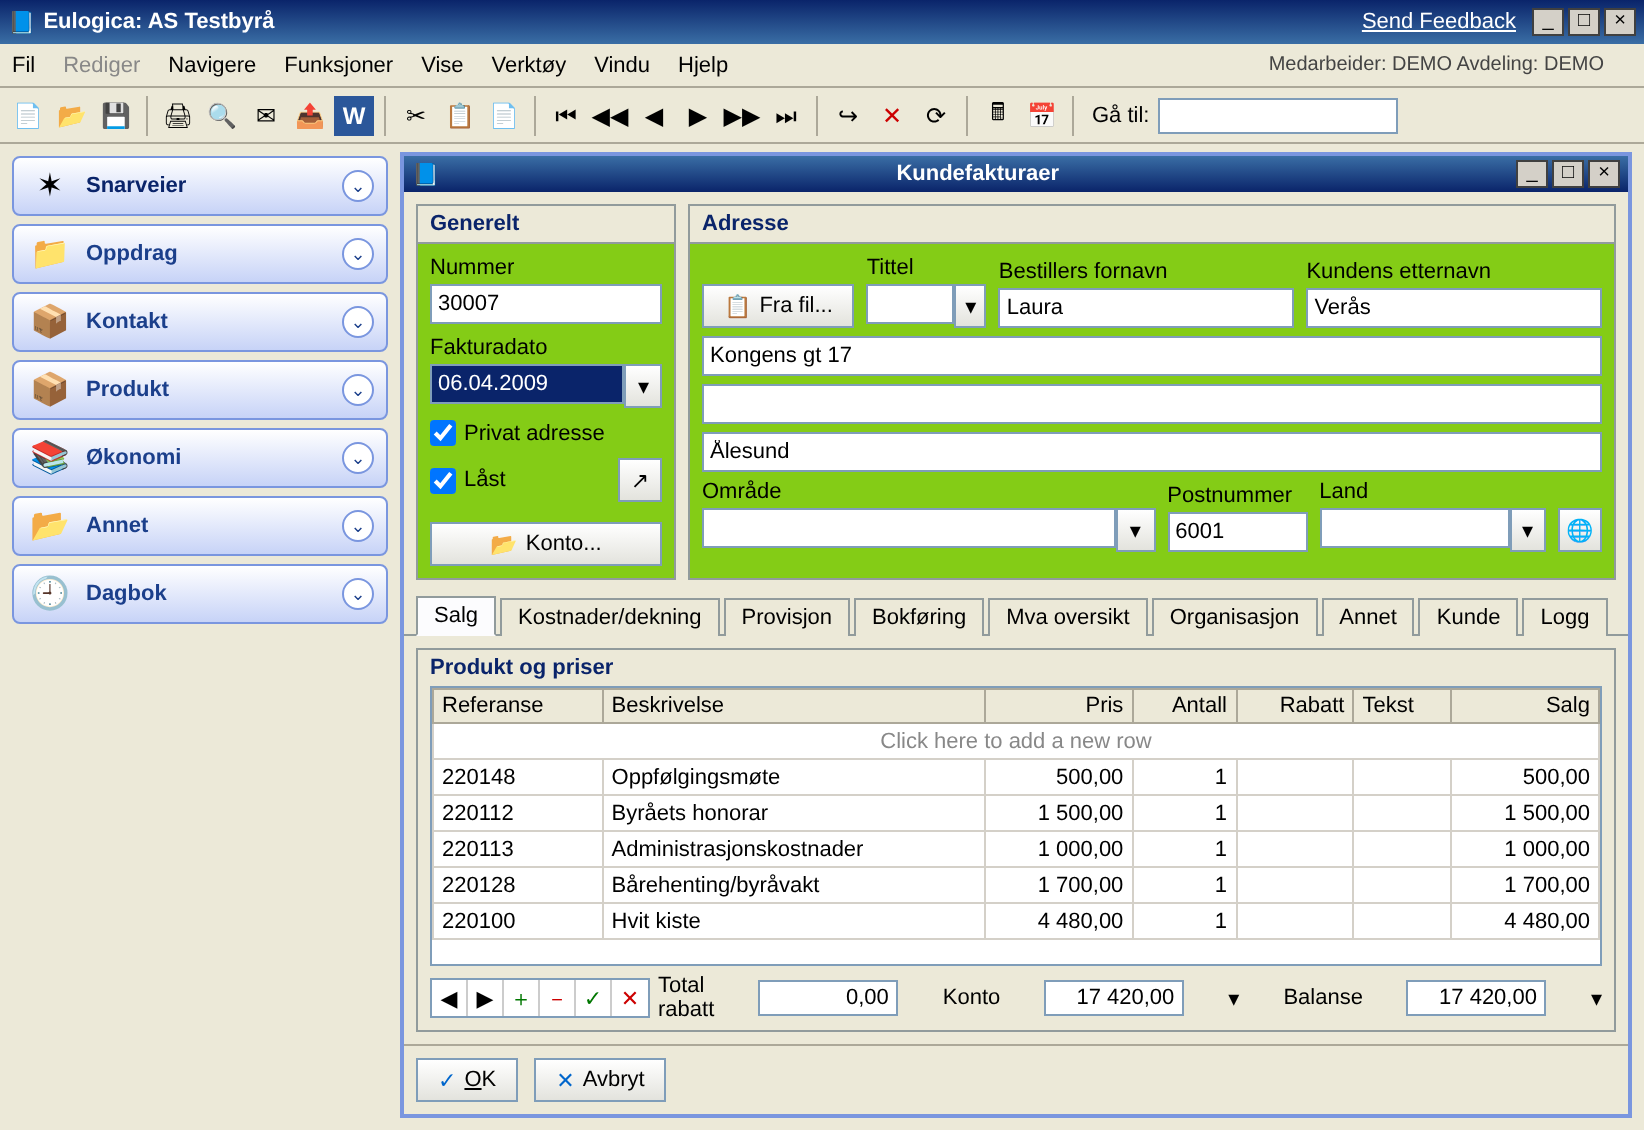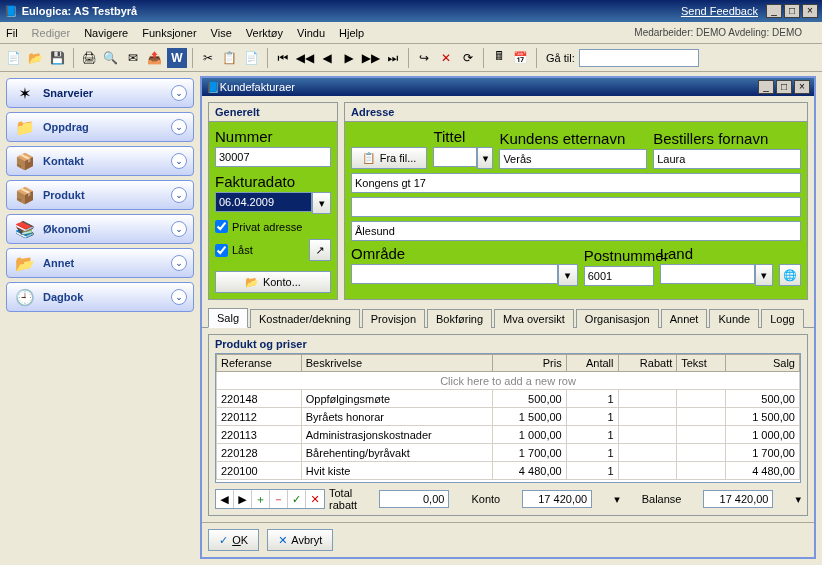--- a/index.html
+++ b/index.html
@@ -21,28 +21,28 @@
 .content { display: flex; height: calc(565px - 72px); }
 .sidebar { width: 200px; padding: 6px; display: flex; flex-direction: column; gap: 4px; }
 .navitem { background: linear-gradient(#fff,#c7d3f7); border: 1px solid #7a96df; border-radius: 4px; height: 30px; display: flex; align-items: center; padding: 0 6px; cursor: pointer; }
 .navitem .nicon { width: 24px; height: 24px; margin-right: 6px; display:flex;align-items:center;justify-content:center;font-size:16px; }
 .navitem .nlabel { flex: 1; color: #1b3f8b; font-weight: bold; }
 .navitem.active .nlabel { color: #0a246a; }
 .chev { width: 16px; height: 16px; border-radius: 50%; background: #fff; border: 1px solid #7a96df; display:flex;align-items:center;justify-content:center;font-size:9px;color:#1b3f8b; }
 .main { flex: 1; padding: 4px 6px 6px 0; }
 .inwin { border: 2px solid #7a96df; background: #ece9d8; height: 100%; display: flex; flex-direction: column; }
 .inwin .iwtitle { background: linear-gradient(#3a6ea5,#0a246a); color:#fff; height:18px; display:flex;align-items:center;padding:0 4px; }
-.inwin .iwtitle .t { flex:1; font-weight:normal; }
+.inwin .iwtitle .t { flex:1; font-weight:bold;text-align:center; }
 .panels { display:flex; gap:6px; padding:6px; }
 .panel { border:1px solid #919b9c; background:#84cc16; }
 .panel .ph { background:#ece9d8; color:#0a246a; font-weight:bold; padding:3px 6px; border-bottom:1px solid #919b9c; }
 .panel .pb { padding:6px; }
 .gen { width: 130px; }
 .adr { flex:1; }
-label.small { font-size:15px; color:#000; display:block; margin-bottom:2px; }
+label.small { font-size:11px; color:#000; display:block; margin-bottom:2px; }
 input.fld, select.fld { border:1px solid #7f9db9; height:20px; padding:0 3px; background:#fff; width:100%; }
 .row { display:flex; gap:6px; margin-bottom:4px; align-items:flex-end; }
 .chk { display:flex; align-items:center; gap:4px; margin-top:6px; }
 .btn { border:1px solid #7f9db9; background:linear-gradient(#fff,#e3e3dd); height:22px; padding:0 10px; cursor:pointer; display:inline-flex;align-items:center;gap:4px; }
 .iconbtn { border:1px solid #7f9db9; background:linear-gradient(#fff,#e3e3dd); width:22px;height:22px;display:inline-flex;align-items:center;justify-content:center;cursor:pointer; }
 .tabs { display:flex; border-bottom:1px solid #919b9c; padding:0 6px; height:22px; align-items:flex-end; }
 .tab { padding:3px 8px; border:1px solid #919b9c; border-bottom:none; background:#ece9d8; margin-right:2px; cursor:pointer; position:relative; top:1px; }
 .tab.active { background:#fcfcfe; border-bottom:1px solid #fcfcfe; }
 .gridbox { margin:6px; border:1px solid #919b9c; background:#ece9d8; flex:1; display:flex; flex-direction:column; min-height:0; }
 .gridbox .ph { color:#0a246a; font-weight:bold; padding:3px 6px; }
@@ -207,22 +207,22 @@
                   <span>📋</span>
                   <span>Fra fil...</span>
                 </button>
               <div style="width:60px;">
                   <label class="small">Tittel</label>
                   <div style="display:flex;">
                     <input class="fld" value="" style="">
                     <span class="iconbtn">▾</span>
                   </div>
                 </div>
+              <div style="flex:1;"><label class="small">Bestillers fornavn</label><input class="fld" value="Laura" style=""></div>
               <div style="flex:1;"><label class="small">Kundens etternavn</label><input class="fld" value="Verås" style=""></div>
-              <div style="flex:1;"><label class="small">Bestillers fornavn</label><input class="fld" value="Laura" style=""></div>
             </div>
             <input class="fld" style="margin-bottom: 4px;" value="Kongens gt 17">
             <input class="fld" style="margin-bottom: 4px;" value="">
             <input class="fld" style="margin-bottom: 4px;" value="Ålesund">
             <div class="row">
               <div style="flex:2;">
                   <label class="small">Område</label>
                   <div style="display:flex;">
                     <input class="fld" value="" style="">
                     <span class="iconbtn">▾</span>

